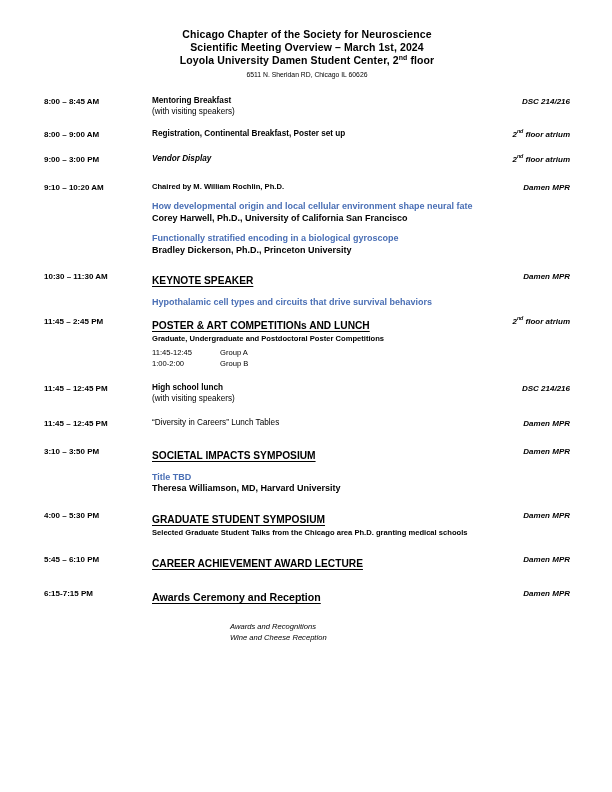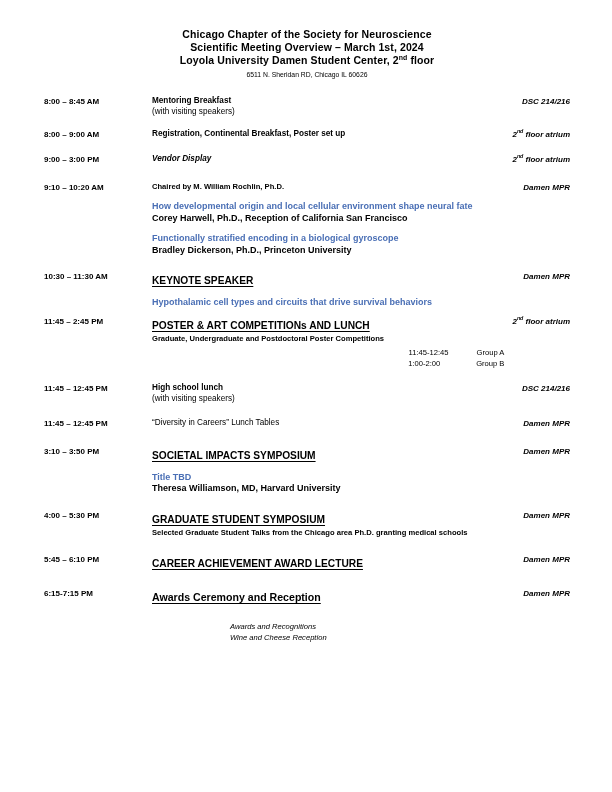--- a/index.html
+++ b/index.html
@@ -139,21 +139,20 @@
   }
 
   
   .grouplist {
     margin-top: 2px;
   }
   .groupline {
     font-size: 7.6px;
     line-height: 11px;
     display: flex;
-    justify-content: flex-end;
   }
   .groupline .g-time {
     width: 68px;
     flex: 0 0 68px;
   }
   .groupline .g-name {
     flex: 0 0 auto;
   }
 
   
@@ -207,21 +206,21 @@
       <div class="loc"><span>2</span><sup>nd</sup><span> floor atrium</span></div>
     </div>
 
     <div class="row" style="margin-bottom:14px;">
       <div class="time">9:10 – 10:20 AM</div>
       <div class="body-col">
         <div class="t-sub">Chaired by M. William Rochlin, Ph.D.</div>
         <div class="talks">
           <div class="talk">
             <div class="talk-title" style="color:#4a6fb5;">How developmental origin and local cellular environment shape neural fate</div>
-            <div class="talk-speaker">Corey Harwell, Ph.D., Reception of California San Francisco</div>
+            <div class="talk-speaker">Corey Harwell, Ph.D., University of California San Francisco</div>
           </div>
           <div class="talk">
             <div class="talk-title" style="color:#4a6fb5;">Functionally stratified encoding in a biological gyroscope</div>
             <div class="talk-speaker">Bradley Dickerson, Ph.D., Princeton University</div>
           </div>
         </div>
       </div>
       <div class="loc">Damen MPR</div>
     </div>
 

